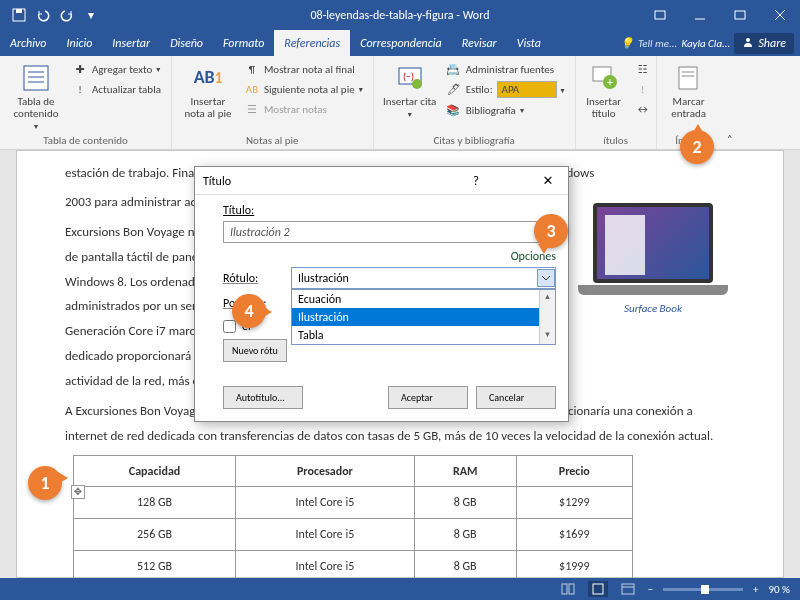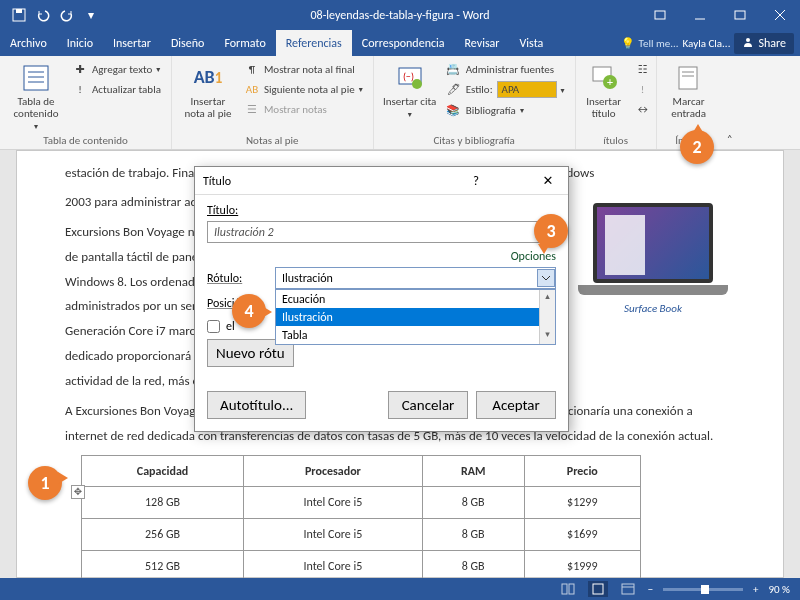--- a/index.html
+++ b/index.html
@@ -8,21 +8,21 @@
   
   .titlebar { height: 30px; background: #2b579a; color: #fff; display: flex; align-items: center; font-size: 12px; position: relative; }
   .titlebar .qat { display: flex; align-items: center; gap: 6px; padding-left: 10px; }
   .qat-icon { width: 18px; height: 18px; display: flex; align-items: center; justify-content: center; color: #fff; font-size: 12px; cursor: pointer; }
   .titlebar .title { position: absolute; left: 50%; transform: translateX(-50%); font-size: 12px; }
   .titlebar .winbtns { margin-left: auto; display: flex; }
   .winbtn { width: 40px; height: 30px; display:flex; align-items:center; justify-content:center; cursor:pointer; }
   .winbtn svg { stroke: #fff; }
 
   
-  .tabs { height: 26px; background: #2b579a; display:flex; align-items:stretch; color:#fff; font-size:12px; }
+  .tabs { height: 26px; background: #2b579a; display:flex; align-items:stretch; color:#fff; font-size:12px;font-style:italic; }
   .tab { padding: 0 10px; display:flex; align-items:center; cursor:pointer; }
   .tab.active { background:#f3f3f3; color:#2b579a; }
   .tabs .right { margin-left:auto; display:flex; align-items:center; gap:4px; padding-right:6px; }
   .tellme { display:flex; align-items:center; gap:4px; color:#cfe0f3; font-size:11px; }
   .share { background:#1e3f73; padding:3px 8px; border-radius:2px; display:flex; align-items:center; gap:4px; }
 
   
   .ribbon { height: 94px; background:#f3f3f3; border-bottom:1px solid #d4d4d4; display:flex; font-size:11px; color:#444; }
   .group { border-right:1px solid #e1e1e1; padding:4px 8px 2px 8px; display:flex; flex-direction:column; justify-content:space-between; }
   .group-label { text-align:center; color:#666; font-size:11px; padding-top:2px; }
@@ -38,47 +38,47 @@
   
   .docarea { position:absolute; top:150px; left:0; right:0; bottom:22px; background:#e6e6e6; overflow:hidden; }
   .page { position:absolute; left:16px; right:16px; top:0; bottom:0; background:#fff; border:1px solid #c8c8c8; padding:10px 48px 10px 48px; font-family: Calibri, sans-serif; font-size:13px; color:#333; line-height:1.9; }
   .page p { margin-bottom:4px; }
   .laptop { position:absolute; right:50px; top:52px; width:160px; text-align:center; }
   .laptop .screen { width:120px; height:80px; background:linear-gradient(135deg,#7b4397,#2b579a); border:4px solid #333; border-radius:4px; margin:0 auto; position:relative; }
   .laptop .screen::after { content:""; position:absolute; left:8px; top:8px; width:40px; height:60px; background:rgba(255,255,255,0.8); }
   .laptop .kb { width:150px; height:10px; background:#888; margin:2px auto 0; border-radius:0 0 6px 6px; }
   .laptop .cap { font-style:italic; color:#2b579a; font-size:11px; margin-top:4px; }
 
-  table.data { border-collapse:collapse; width:560px; margin-left:16px; margin-top:6px; font-size:12px; }
+  table.data { border-collapse:collapse; width:560px; margin-left:8px; margin-top:6px; font-size:12px; }
   table.data th, table.data td { border:1px solid #999; padding:4px 10px; text-align:center; }
   table.data th { font-weight:bold; }
   .tbl-handle { position:absolute; left:54px; top:334px; width:14px; height:14px; border:1px solid #999; background:#fff; font-size:10px; line-height:12px; text-align:center; color:#666; cursor:move; }
 
   
   .dialog { position:absolute; left:194px; top:166px; width:375px; background:#fff; border:1px solid #888; box-shadow:3px 3px 12px rgba(0,0,0,0.3); font-size:12px; z-index:50; }
   .dlg-title { display:flex; align-items:center; padding:6px 8px; border-bottom:1px solid #ddd;gap:48px; }
   .dlg-title .t { flex:1; }
   .dlg-title .hb { width:24px; text-align:center; cursor:pointer; font-size:13px; }
-  .dlg-body { padding:8px 12px 12px 12px; }
+  .dlg-body { padding:8px 12px 12px 28px; }
   .field-row { display:flex; align-items:center; gap:6px; margin:4px 0; }
   .field-row label { width:62px; text-decoration:underline; text-decoration-color:#888; }
   .caption-box { flex:1; border:1px solid #999; background:#fff; padding:3px 6px; font-style:italic; color:#555; }
   .opts-header { margin:6px 0 2px 0; color:#14532d;text-align:right; }
   .combo { flex:1; position:relative; }
   .combo-input { width:100%; border:1px solid #7a99c5; padding:3px 6px; background:#fff; display:flex; justify-content:space-between; align-items:center; cursor:pointer; }
   .combo-input .chev { background:#d6e4f5; border:1px solid #7a99c5; width:18px; height:18px; margin:-3px -6px -3px 0; display:flex; align-items:center; justify-content:center; }
   .dropdown { position:absolute; left:0; right:0; top:22px; background:#fff; border:1px solid #7a99c5; z-index:60; }
   .dropdown .opt { padding:2px 6px; cursor:pointer; }
   .dropdown .opt.sel { background:#0078d7; color:#fff; }
   .dropdown .scroll { position:absolute; right:0; top:0; bottom:0; width:16px; background:#f0f0f0; border-left:1px solid #ccc; }
   .dropdown .scroll .up, .dropdown .scroll .dn { height:16px; text-align:center; font-size:9px; color:#666; }
   .chk-row { display:flex; align-items:center; gap:6px; margin:6px 0; }
   .dlg-btns-row1 { display:flex; gap:8px; margin:6px 0; }
   .dlg-btns-row2 { display:flex; gap:8px; margin-top:24px; }
-  .dlg-btn { border:1px solid #999; background:#e9e9e9; padding:4px 12px; cursor:pointer; font-size:15px; min-width:80px; text-align:center; }
+  .dlg-btn { border:1px solid #999; background:#e9e9e9; padding:4px 12px; cursor:pointer; font-size:10px; min-width:80px; }
   .dlg-btn.small { min-width:0; padding:4px 8px; }
 
   
   .badge { position:absolute; width:34px; height:34px; background:#ed7d31; border-radius:50%; color:#fff; font-weight:bold; font-size:18px; display:flex; align-items:center; justify-content:center; box-shadow:0 2px 4px rgba(0,0,0,0.3); z-index:100; }
   .badge::after { content:""; position:absolute; width:0; height:0; }
   .badge.b1 { left:28px; top:466px; }
   .badge.b1::after { right:-6px; top:6px; border-left:10px solid #ed7d31; border-top:6px solid transparent; border-bottom:6px solid transparent; }
   .badge.b2 { left:680px; top:130px; }
   .badge.b2::after { top:-6px; left:12px; border-bottom:10px solid #ed7d31; border-left:6px solid transparent; border-right:6px solid transparent; }
   .badge.b3 { left:534px; top:214px; }
@@ -414,22 +414,22 @@
     <div class="chk-row">
       <input type="checkbox" style="">
       <span>el</span>
     </div>
     <div class="dlg-btns-row1">
       <div class="dlg-btn small">Nuevo rótu</div>
     </div>
     <div class="dlg-btns-row2">
       <div class="dlg-btn">Autotítulo...</div>
       <div style="flex:1"></div>
+      <div class="dlg-btn">Aceptar</div>
       <div class="dlg-btn">Cancelar</div>
-      <div class="dlg-btn">Aceptar</div>
     </div>
   </div>
 </div>
 
 <div class="badge b1">1</div>
 <div class="badge b2">2</div>
 <div class="badge b3">3</div>
 <div class="badge b4">4</div>
 
 <div class="status">

